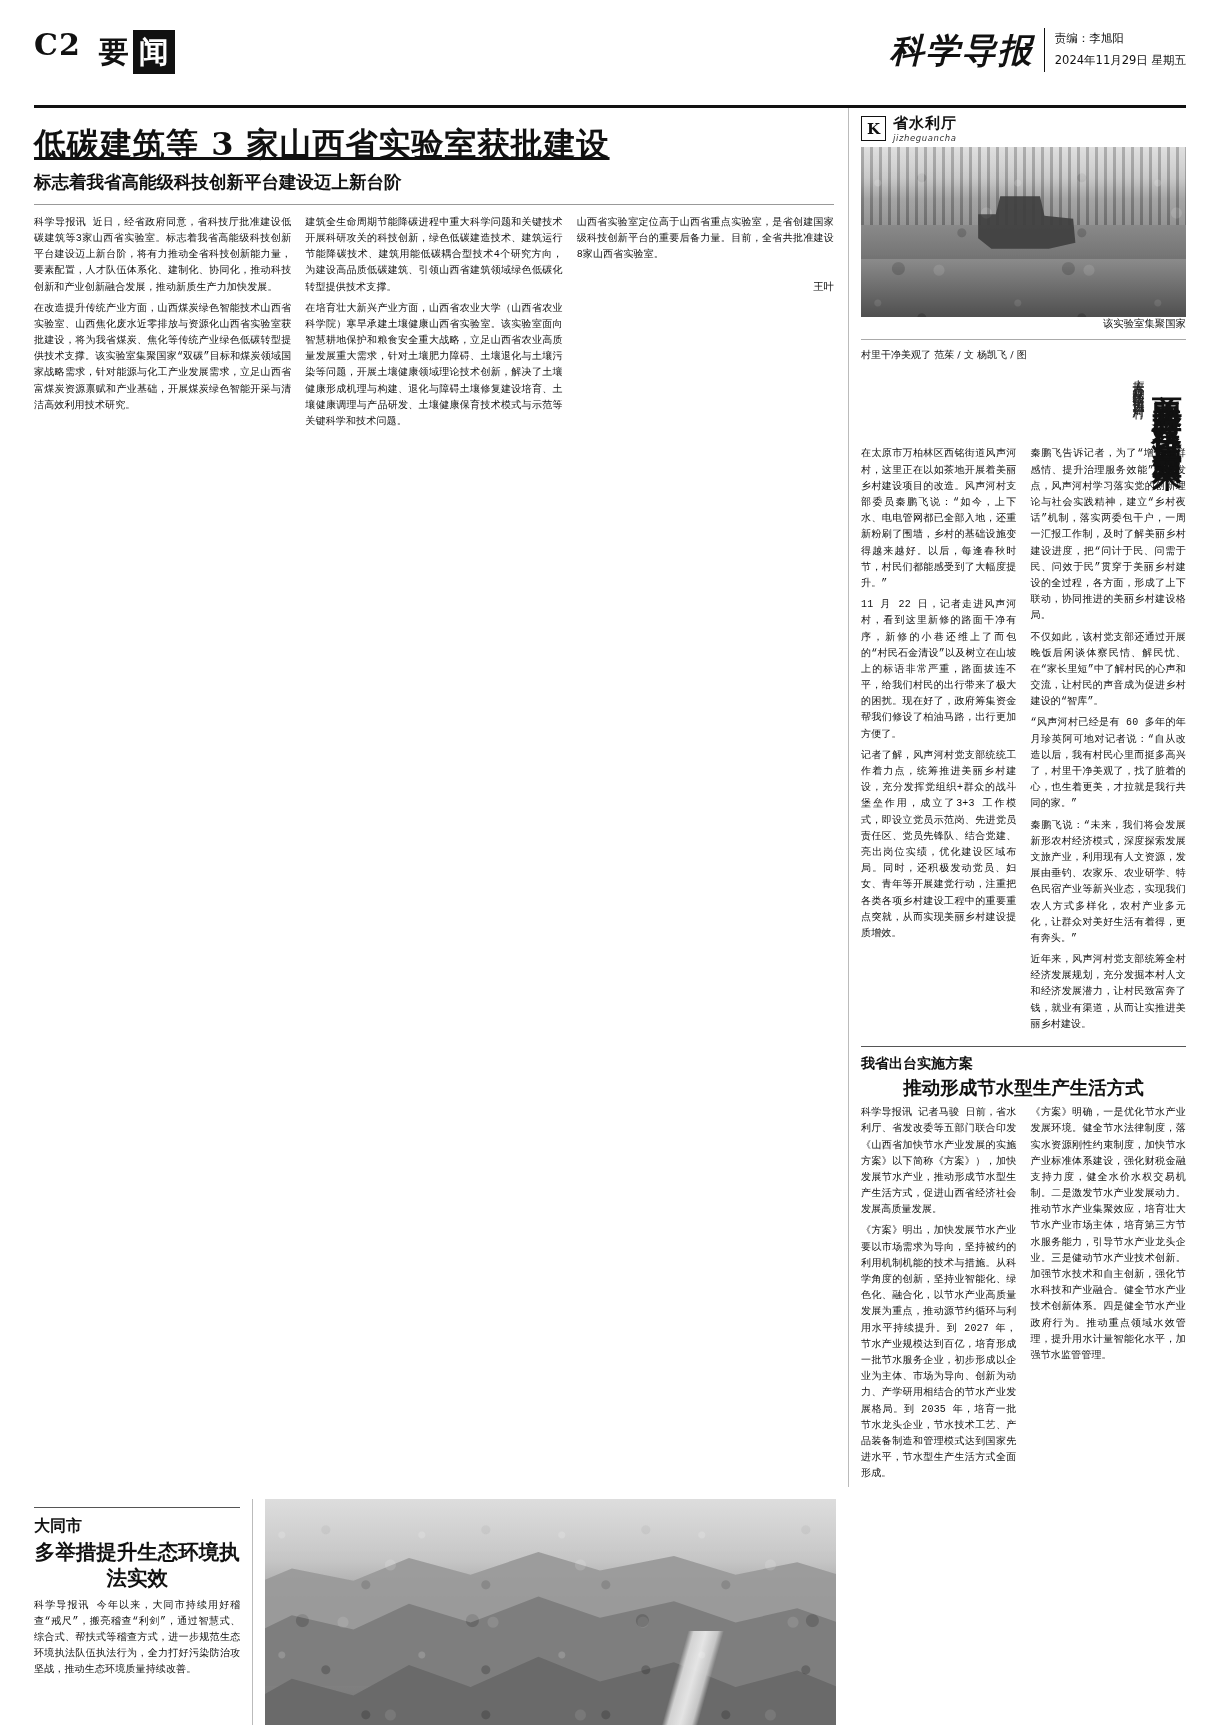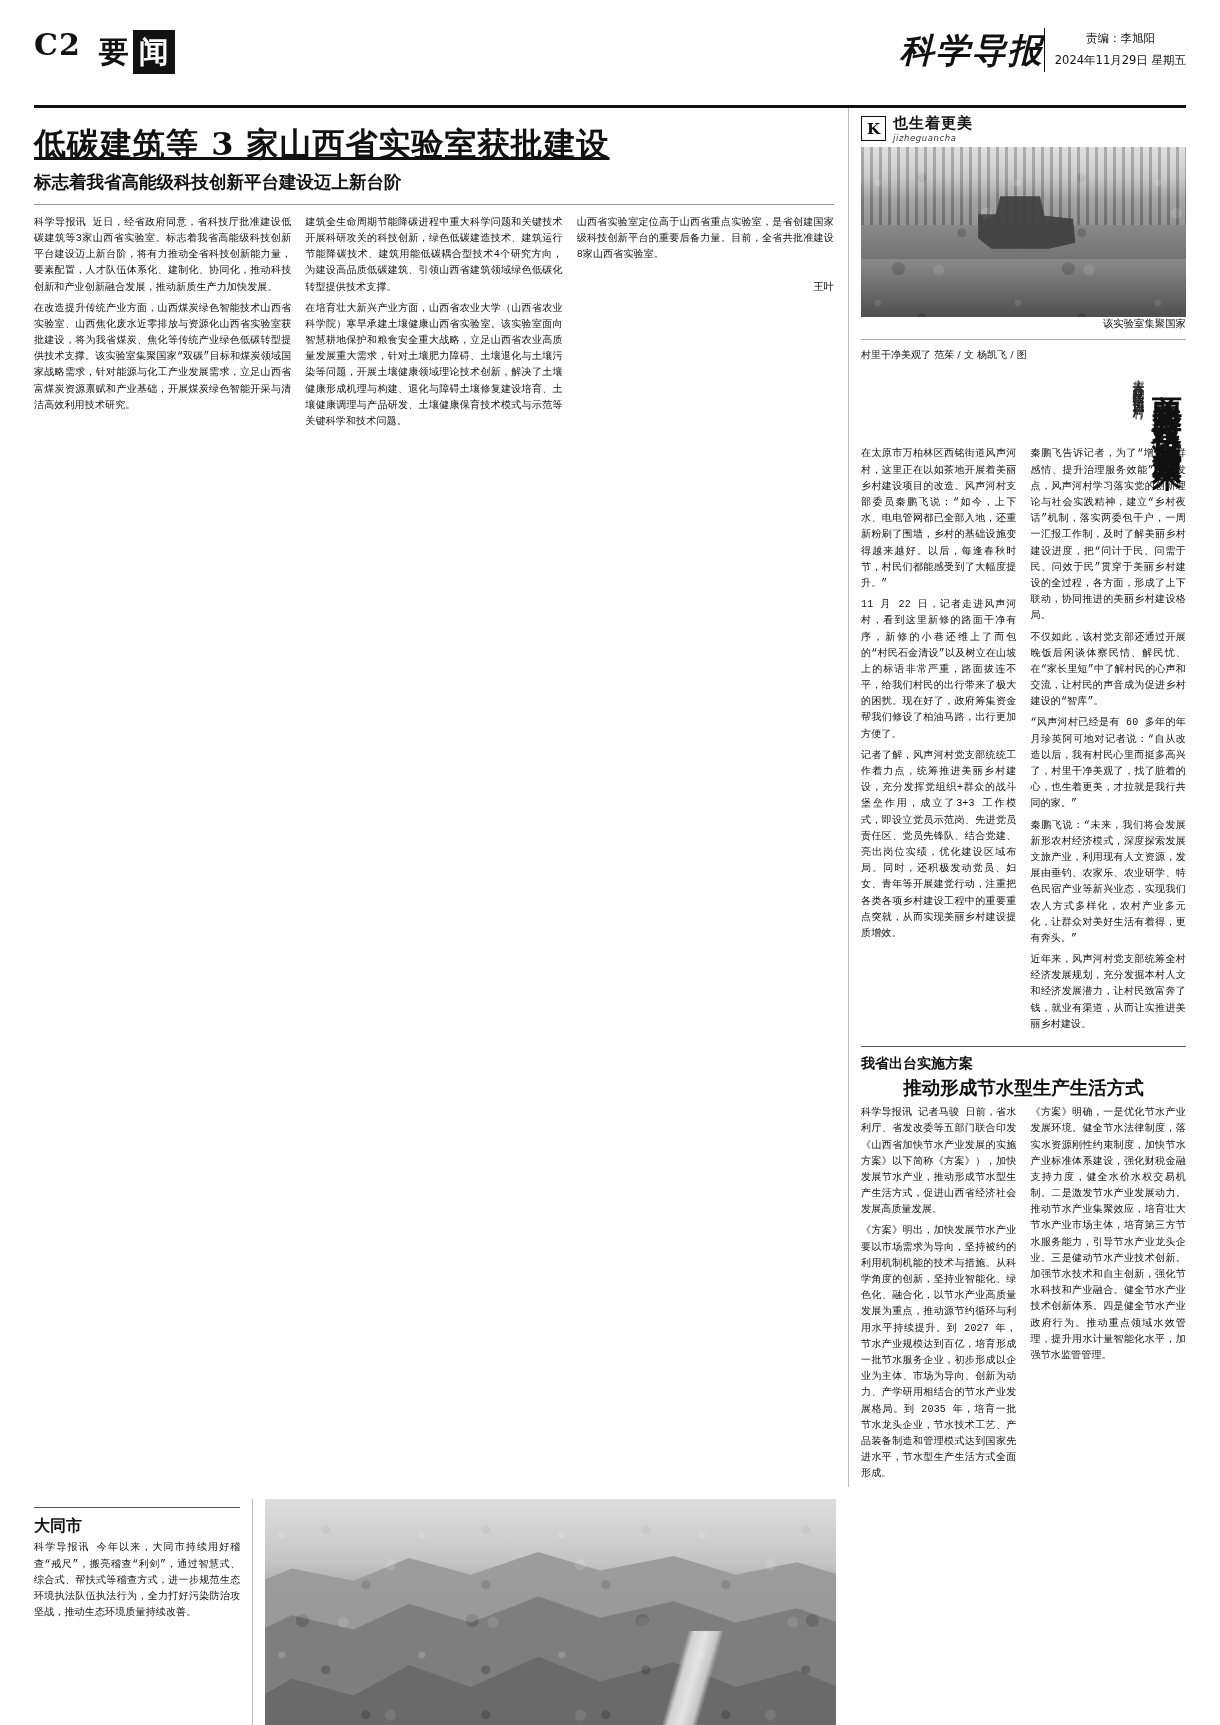--- a/index.html
+++ b/index.html
@@ -41,21 +41,21 @@
     padding: 0 4px;
   }
   .section-tag .t2 {
     background: #111; color: #fff;
     font-size: 30px; font-weight: 700; line-height: 44px;
     font-family: "DejaVu Serif", "Liberation Serif", serif;
     padding: 0 6px;
   }
   .masthead-right {
     margin-left: auto;
-    display: flex; align-items: flex-start;  text-align: center;
+    display: flex; align-items: flex-start; gap: 10px;
   }
   .paper-name {
     font-family: "DejaVu Serif", "Liberation Serif", serif;
     font-size: 34px; font-weight: 700;
     letter-spacing: 2px;
     font-style: italic;
     margin-top: 6px;
     white-space: nowrap;
   }
   .mast-meta {
@@ -269,21 +269,21 @@
         </div>
       </div>
     </div>
 
     <div class="gutter-v"></div>
 
     <div class="right-col">
       <div class="badge-row">
         <div class="badge-k">K</div>
         <div class="badge-text">
-          <div class="bt1">也生着更美</div>
+          <div class="bt1">省水利厅</div>
           <div class="bt2">jizheguancha</div>
         </div>
       </div>
       <div class="photo" style="height:170px">
         <div class="ph-sky"></div>
         <div class="ph-trees"></div>
         <div class="ph-ground"></div>
         <div class="ph-machine"></div>
         <div class="ph-tex"></div>
       </div>
@@ -323,20 +323,21 @@
           <p class="para">《方案》明确，一是优化节水产业发展环境。健全节水法律制度，落实水资源刚性约束制度，加快节水产业标准体系建设，强化财税金融支持力度，健全水价水权交易机制。二是激发节水产业发展动力。推动节水产业集聚效应，培育壮大节水产业市场主体，培育第三方节水服务能力，引导节水产业龙头企业。三是健动节水产业技术创新。加强节水技术和自主创新，强化节水科技和产业融合。健全节水产业技术创新体系。四是健全节水产业政府行为。推动重点领域水效管理，提升用水计量智能化水平，加强节水监管管理。</p>
         </div>
       </div>
     </div>
   </div>
 
   <div class="lower" style="margin-right:384px;">
     <div class="col-a">
       <div class="rule dark"></div>
       <div class="city-label">大同市</div>
+      <div class="sub-head">多举措提升生态环境执法实效</div>
       <p class="para">科学导报讯 今年以来，大同市持续用好稽查“戒尺”，搬亮稽查“利剑”，通过智慧式、综合式、帮扶式等稽查方式，进一步规范生态环境执法队伍执法行为，全力打好污染防治攻坚战，推动生态环境质量持续改善。</p>
 
     </div>
 
     <div class="divider-col"></div>
 
     <div class="col-b">
       <div class="photo hero">
         <div class="ph-sky"></div>
         <div class="ridge r1"></div>

